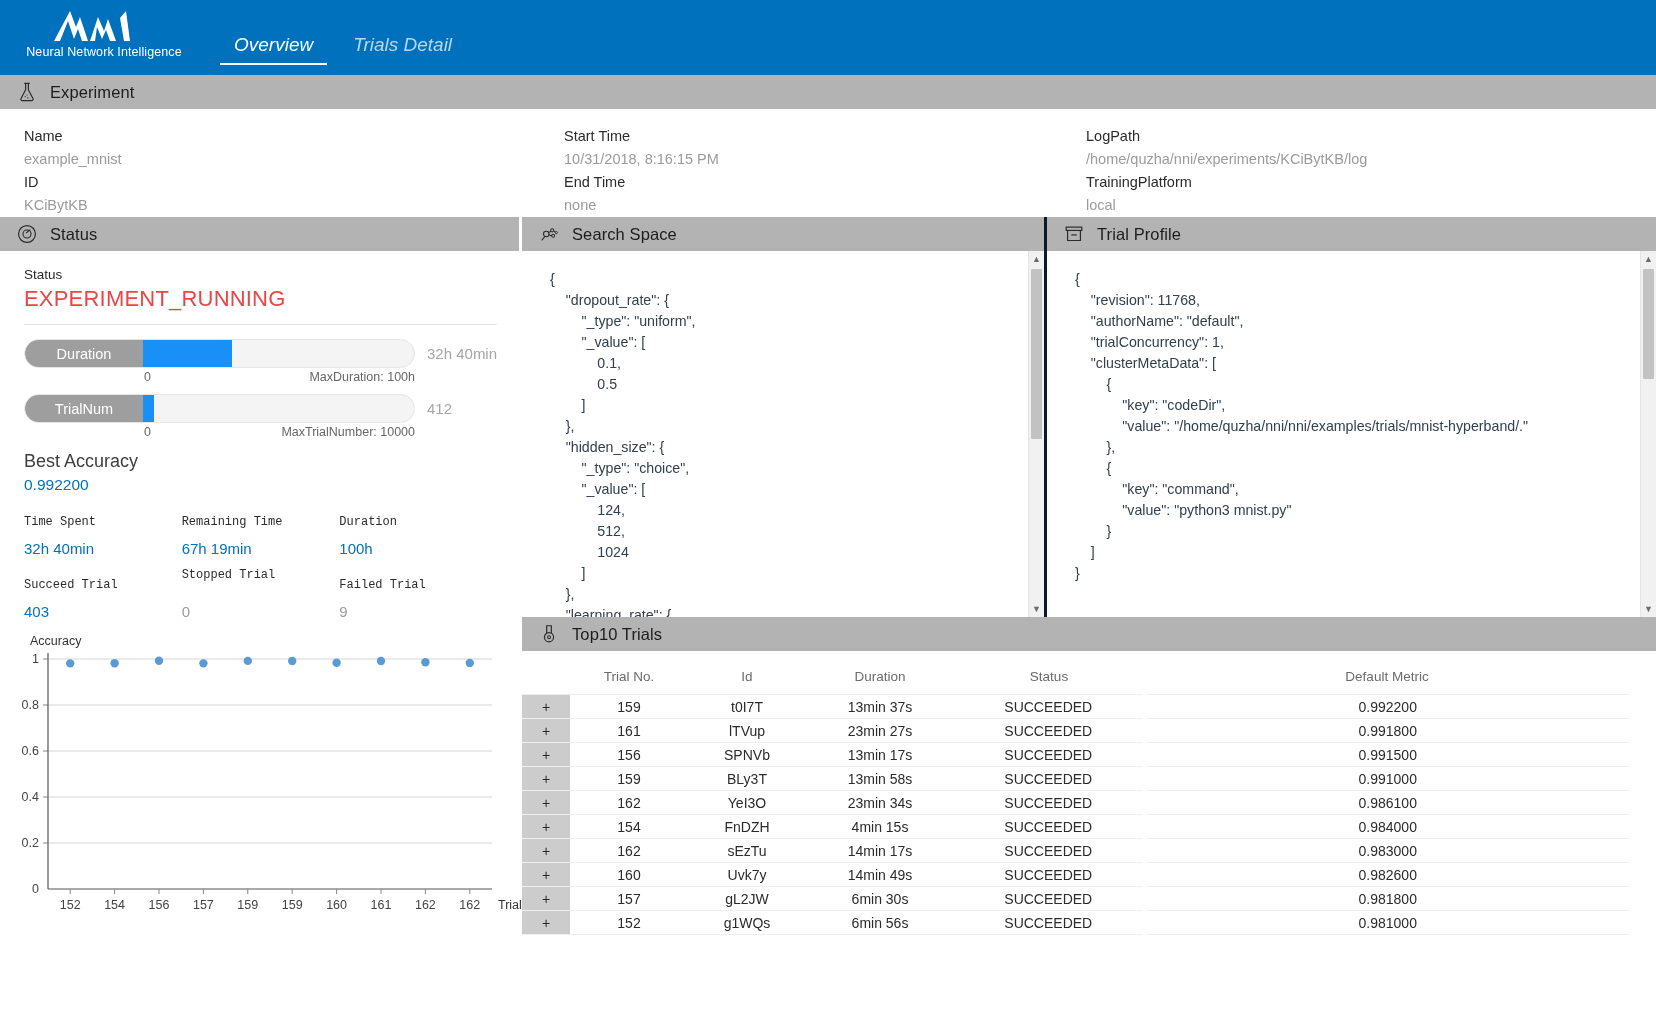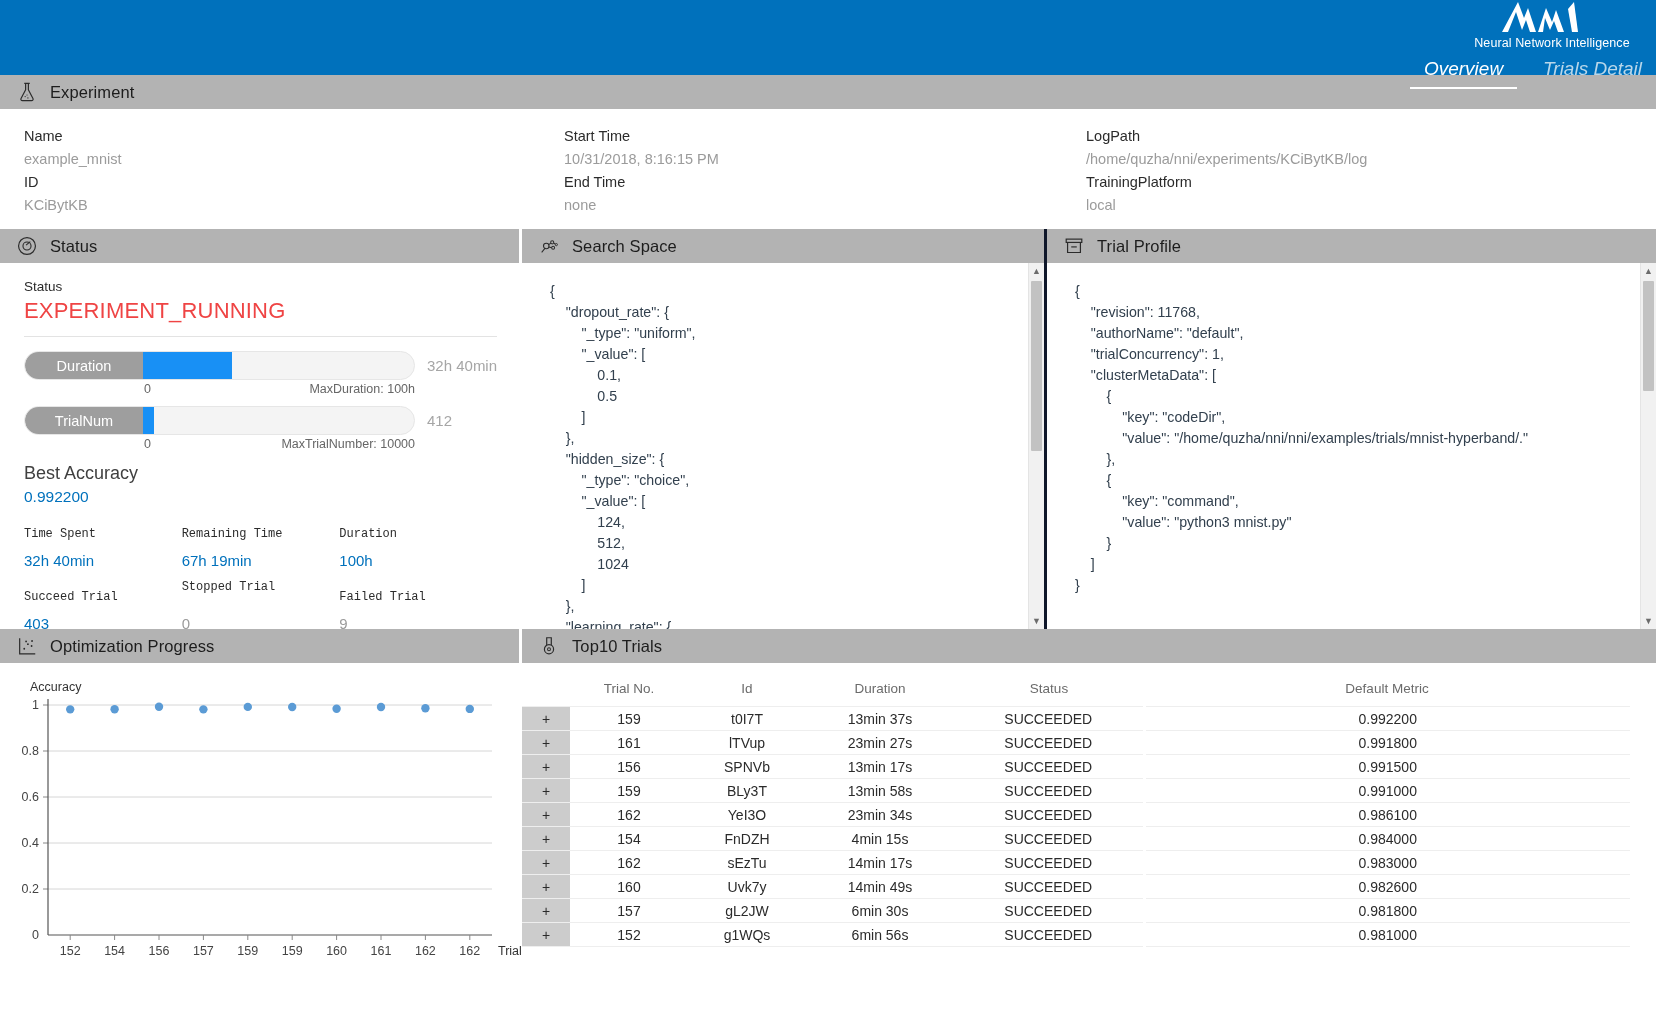--- a/index.html
+++ b/index.html
@@ -10,21 +10,20 @@
     overflow: hidden;
   }
 
   
   .topbar {
     height: 75px;
     background: #0071BC;
     display: flex;
     align-items: flex-end;
     position: relative;
-    flex-direction: column;
   }
   .logo-wrap {
     width: 208px;
     height: 75px;
     display: flex;
     flex-direction: column;
     align-items: center;
     justify-content: center;
     padding-bottom: 8px;
   }
@@ -68,21 +67,21 @@
     font-size: 16.5px;
     color: #1d1d1d;
     letter-spacing: .1px;
   }
   .ph-icon { width: 22px; height: 22px; display: block; flex: none; }
 
   
   .experiment-body {
     display: flex;
     padding: 16px 0 8px 0;
-    height: 120px;
+    height: 108px;
   }
   .exp-col { padding-left: 24px; }
   .exp-col.c1 { width: 540px; }
   .exp-col.c2 { width: 522px; }
   .exp-col.c3 { flex: 1; }
   .kv-label {
     font-size: 14.5px;
     color: #2b2b2b;
     line-height: 23px;
   }
@@ -452,31 +451,20 @@
         <div class="js-thumb" style="top:18px; height:110px;"></div>
         <div class="js-arrow down">▼</div>
       </div>
     </div>
   </div>
 </div>
 
 <div class="bottomrow">
 
   <div class="col-chart">
-    <div class="panel-header">
-      <svg class="ph-icon" viewBox="0 0 24 24">
-        <path d="M4 3.5 v17 h17" fill="none" stroke="#2b2b2b" stroke-width="1.3"></path>
-        <circle cx="9" cy="15" r="1" fill="#2b2b2b"></circle>
-        <circle cx="13" cy="10" r="1" fill="#2b2b2b"></circle>
-        <circle cx="17" cy="12" r="1" fill="#2b2b2b"></circle>
-        <circle cx="11" cy="7" r="1" fill="#2b2b2b"></circle>
-        <circle cx="17.5" cy="6.5" r="1" fill="#2b2b2b"></circle>
-      </svg>
-      <span class="ph-title">Optimization Progress</span>
-    </div>
     <div class="chart-area">
       <svg id="chart-svg" width="522" height="320" viewBox="0 0 522 320">
           <text x="30" y="18" font-size="12.5" fill="#333" font-family="&quot;Liberation Sans&quot;, sans-serif">Accuracy</text>
           <line x1="48" y1="216" x2="492" y2="216" stroke="#d6d6d6" stroke-width="1"></line>
           <line x1="43" y1="216" x2="48" y2="216" stroke="#888" stroke-width="1"></line>
           <text x="39" y="220" font-size="12.5" fill="#444" text-anchor="end" font-family="&quot;Liberation Sans&quot;, sans-serif">0.2</text>
           <line x1="48" y1="170" x2="492" y2="170" stroke="#d6d6d6" stroke-width="1"></line>
           <line x1="43" y1="170" x2="48" y2="170" stroke="#888" stroke-width="1"></line>
           <text x="39" y="174" font-size="12.5" fill="#444" text-anchor="end" font-family="&quot;Liberation Sans&quot;, sans-serif">0.4</text>
           <line x1="48" y1="124" x2="492" y2="124" stroke="#d6d6d6" stroke-width="1"></line>

